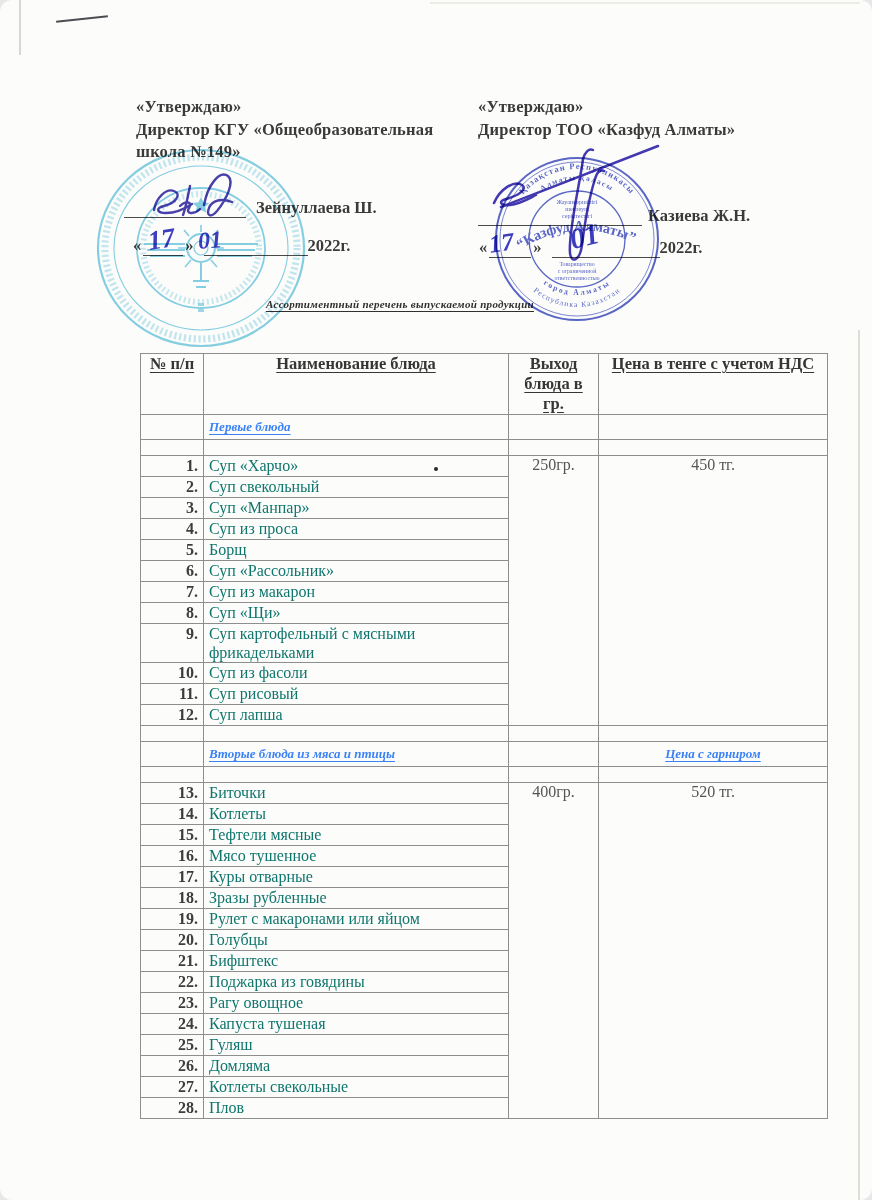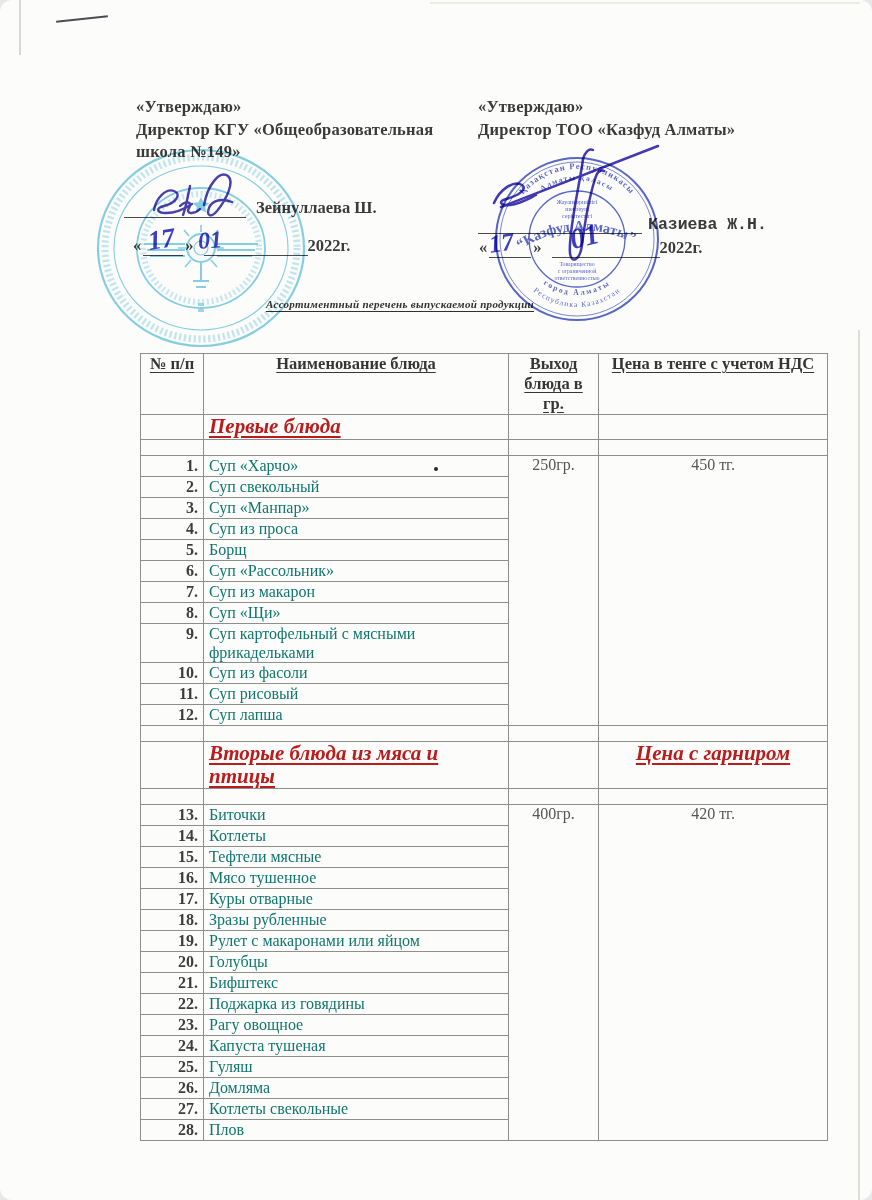--- a/index.html
+++ b/index.html
@@ -29,21 +29,21 @@
     text-decoration:underline; text-underline-offset:3px; color:#303030; letter-spacing:.3px;
   }
 
   
   table.menu { position:absolute; left:140px; top:353px; width:687px; border-collapse:collapse; table-layout:fixed; }
   table.menu td { border:1px solid #8e8e8e; padding:0 5px; vertical-align:top; overflow:hidden; }
   tr.hdr-row { height:61px;margin-top:44px; }
   td.hdr { font-weight:bold; text-align:center; font-size:16.5px; color:#363636; line-height:20px; padding-top:3px;
            text-decoration:underline; text-underline-offset:3px; }
   tr.sect-row { height:25px; }
-  td.sect { font-weight:bold; font-style:italic; font-size:21px; color:#b91c1c; padding-left:8px; line-height:23px;
+  td.sect { font-weight:bold; font-style:italic; font-size:13px; color:#3b82f6; padding-left:8px; line-height:23px;
             text-decoration:underline; text-underline-offset:3px; }
   td.sect-center { text-align:center; padding-left:0; }
   tr.spacer-row { height:16px; }
   tr.dish-row { height:21px; }
   td.num { font-weight:bold; text-align:right; padding-right:13px; font-size:16px; color:#3d3d3d; line-height:20px; }
   td.dish { font-size:16px; color:#0f766e; padding-left:9px; line-height:19px; }
   td.val { text-align:center; vertical-align:middle; font-size:16px; color:#555; }
 
   
   .stamp, .ink { position:absolute; mix-blend-mode:multiply; }
@@ -85,21 +85,21 @@
     <span class="quote">«</span>
     <span class="uline" style="width:40px;"></span>
     <span class="quote">»</span>
     <span class="gap" style="width:8px;"></span>
     <span class="uline" style="width:104px;"></span>
     <span>2022г.</span>
   </div>
   <span class="hw" style="left:148px; top:224px; font-size:27px; transform:rotate(-9deg);">17</span>
   <span class="hw" style="left:198px; top:227px; font-size:24px; transform:rotate(-5deg);">01</span>
 
-  <div class="sig-row" style="left:478px; top:214px;font-family:Liberation Mono, monospace;">
+  <div class="sig-row" style="left:478px; top:206px;">
     <span class="uline" style="width:164px;"></span>
     <span class="gap" style="width:6px;"></span>
     <span>Казиева Ж.Н.</span>
   </div>
   <div class="date-row" style="left:477px; top:238px;">
     <span class="quote">«</span>
     <span class="uline" style="width:42px;"></span>
     <span class="quote">»</span>
     <span class="gap" style="width:8px;"></span>
     <span class="uline" style="width:108px;"></span>
@@ -274,21 +274,21 @@
         <tr class="spacer-row">
           <td></td>
           <td></td>
           <td></td>
           <td></td>
         </tr>
         <tr class="dish-row">
           <td class="num">13.</td>
           <td class="dish">Биточки</td>
           <td class="val" rowspan="16">400гр.</td>
-          <td class="val" rowspan="16">420 тг.</td>
+          <td class="val" rowspan="16">520 тг.</td>
         </tr>
         <tr class="dish-row">
           <td class="num">14.</td>
           <td class="dish">Котлеты</td>
         </tr>
         <tr class="dish-row">
           <td class="num">15.</td>
           <td class="dish">Тефтели мясные</td>
         </tr>
         <tr class="dish-row">

